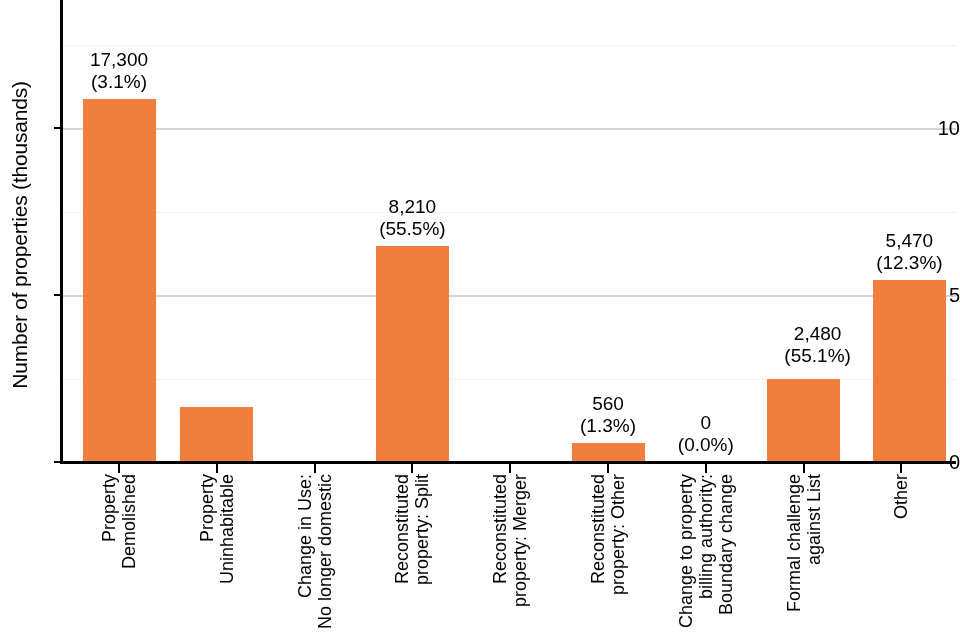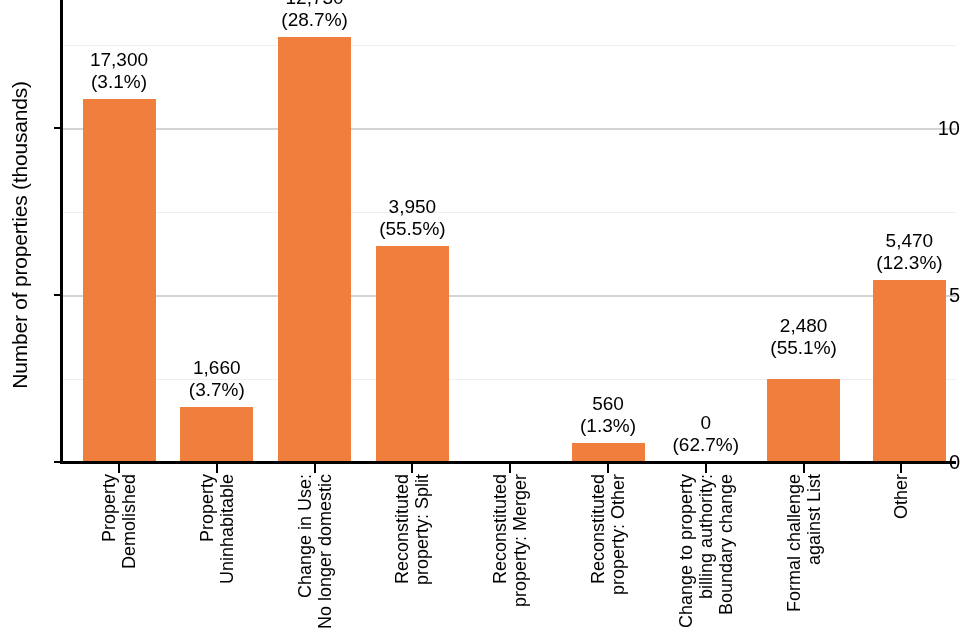--- a/index.html
+++ b/index.html
@@ -141,40 +141,35 @@
       <div class="grid-line minor" style="top: 211.819px;"></div>
       <div class="grid-line minor" style="top: 45.0325px;"></div>
       <div class="grid-line major" style="top: 295.213px;"></div>
       <div class="grid-line major" style="top: 128.426px;"></div>
       <div class="bar" style="left: 20.5px; width: 73px; height: 462px;">
         <div class="bar-rect" style="height: 362.929px; background: rgb(240, 126, 60);"></div>
         <div class="bar-value-label" style="bottom: 368.929px;"><span class="v1">17,300</span><span class="v2">(3.1%)</span></div>
       </div>
       <div class="bar" style="left: 118.3px; width: 73px; height: 462px;">
         <div class="bar-rect" style="height: 55.3733px; background: rgb(240, 126, 60);"></div>
-        <div class="bar-value-label" style="bottom: 61.3733px;"><span class="v1">1,660</span><span class="v2">(3.7%)</span></div>
-      </div>
-      <div class="bar" style="left: 216.1px; width: 73px; height: 462px;">
-        <div class="bar-rect" style="height: 424.64px; background: rgb(240, 126, 60);"></div>
-        <div class="bar-value-label" style="bottom: 430.64px;"><span class="v1">12,730</span><span class="v2">(28.7%)</span></div>
       </div>
       <div class="bar" style="left: 313.9px; width: 73px; height: 462px;">
         <div class="bar-rect" style="height: 215.822px; background: rgb(240, 126, 60);"></div>
-        <div class="bar-value-label" style="bottom: 221.822px;"><span class="v1">3,950</span><span class="v2">(55.5%)</span></div>
+        <div class="bar-value-label" style="bottom: 221.822px;"><span class="v1">8,210</span><span class="v2">(55.5%)</span></div>
       </div>
       <div class="bar" style="left: 509.5px; width: 73px; height: 462px;">
         <div class="bar-rect" style="height: 18.6801px; background: rgb(240, 126, 60);"></div>
         <div class="bar-value-label" style="bottom: 24.6801px;"><span class="v1">560</span><span class="v2">(1.3%)</span></div>
       </div>
       <div class="bar" style="left: 607.3px; width: 73px; height: 462px;">
-        <div class="bar-value-label" style="bottom: 6px;"><span class="v1">0</span><span class="v2">(62.7%)</span></div>
+        <div class="bar-value-label" style="bottom: 6px;"><span class="v1">0</span><span class="v2">(0.0%)</span></div>
       </div>
       <div class="bar" style="left: 705.1px; width: 73px; height: 462px;">
         <div class="bar-rect" style="height: 82.7264px; background: rgb(240, 126, 60);"></div>
-        <div class="bar-value-label" style="bottom: 103px;"><span class="v1">2,480</span><span class="v2">(55.1%)</span></div>
+        <div class="bar-value-label" style="bottom: 95px; margin-left: 14px;"><span class="v1">2,480</span><span class="v2">(55.1%)</span></div>
       </div>
       <div class="bar" style="left: 802.9px; width: 73px; height: 462px; margin-left: 8px;">
         <div class="bar-rect" style="height: 182.465px; background: rgb(240, 126, 60);"></div>
         <div class="bar-value-label" style="bottom: 188.465px;"><span class="v1">5,470</span><span class="v2">(12.3%)</span></div>
       </div>
     </div>
 
   <div class="y-spine"></div>
   <div class="x-spine"></div>
 

